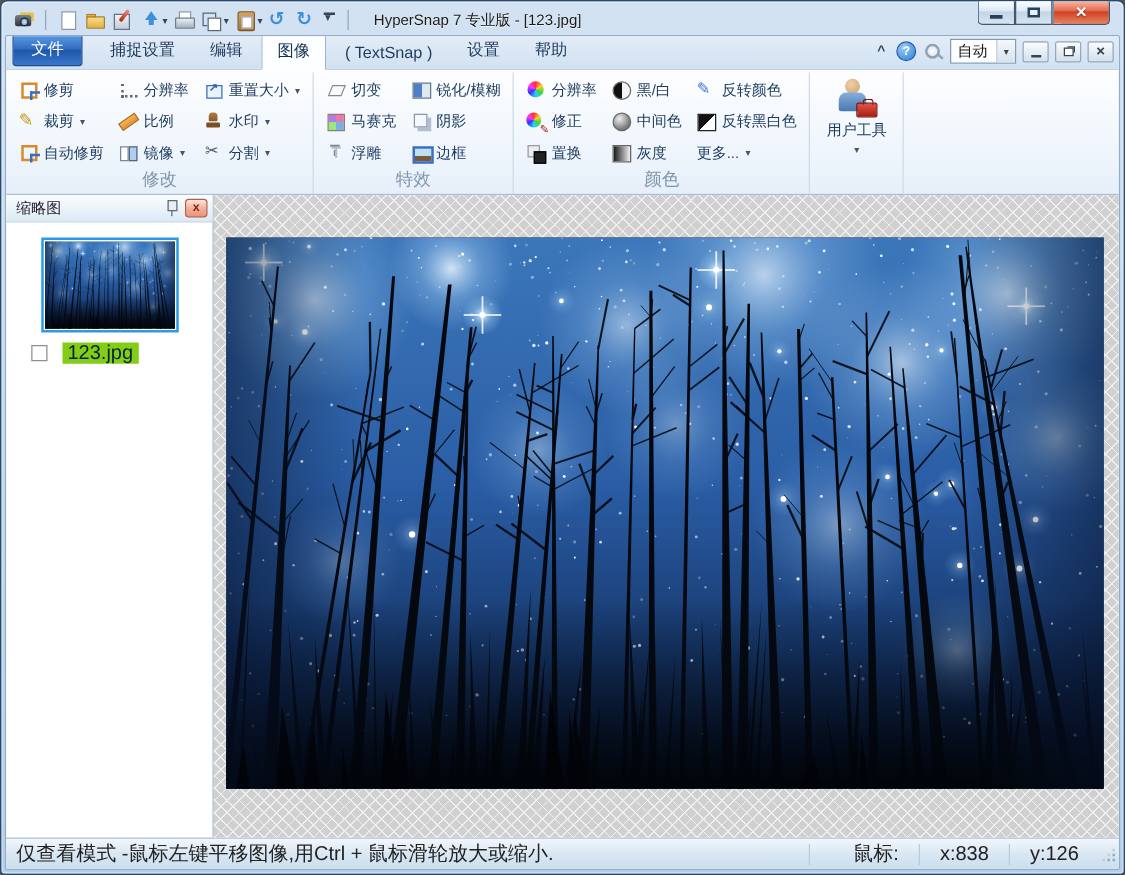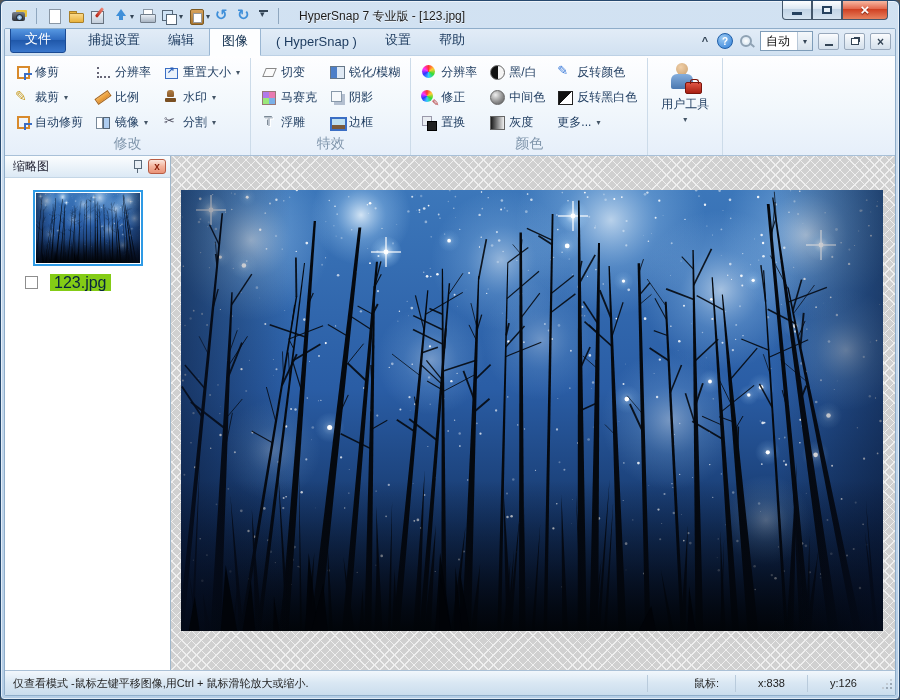--- a/index.html
+++ b/index.html
@@ -130,21 +130,21 @@
   .thumbwrap svg{display:block;width:100%;height:100%;}
   .filerow{display:flex;align-items:center;gap:12px;padding-left:20px;}
   .cb{width:13px;height:13px;border:1px solid #8e8e8e;background:#fff;flex:none;}
   .fname{background:#84cc16;color:#07243f;font-size:16px;padding:0 4px;line-height:17px;}
   .canvas{flex:1;position:relative;overflow:hidden;background-color:#d0d0d0;
     background-image:repeating-linear-gradient(45deg,#efefef 0,#efefef 1px,transparent 1px,transparent 7px),
                      repeating-linear-gradient(-45deg,#efefef 0,#efefef 1px,transparent 1px,transparent 7px);}
   .photo{position:absolute;left:10px;top:34px;width:702px;height:441px;background:#0a1630;}
   .photo svg{display:block;width:100%;height:100%;}
   
-  .statusbar{height:25px;flex:none;background:linear-gradient(#f2f7fc,#dcc? 50%,#cbdded);background:linear-gradient(#f2f7fc,#d9e7f3 50%,#cbdded);border-top:1px solid #aac0d6;display:flex;align-items:center;font-size:11px;color:#222;}
+  .statusbar{height:25px;flex:none;background:linear-gradient(#f2f7fc,#dcc? 50%,#cbdded);background:linear-gradient(#f2f7fc,#d9e7f3 50%,#cbdded);border-top:1px solid #aac0d6;display:flex;align-items:center;font-size:16px;color:#222;}
   .st-msg{flex:1;padding-left:8px;white-space:nowrap;overflow:hidden;}
   .st-cell{width:72px;flex:none;text-align:center;border-left:1px solid #b9cbdc;height:17px;line-height:17px;}
   .st-mouse{width:88px;flex:none;text-align:right;padding-right:16px;height:17px;line-height:17px;border-left:1px solid #b9cbdc;}
   .grip{width:16px;height:18px;flex:none;position:relative;}
   .grip::before{content:"";position:absolute;right:3px;bottom:3px;width:2px;height:2px;background:#9aa8b6;
     box-shadow:0 -4px #9aa8b6,-4px 0 #9aa8b6,0 -8px #c3ccd5,-8px 0 #c3ccd5,-4px -4px #c3ccd5;}
 </style>
 </head>
 <body>
 
@@ -189,21 +189,21 @@
     </div>
   </div>
 
   <div class="appbody">
 
     <div class="tabsrow">
       <div class="tab file">文件</div>
       <div class="tab">捕捉设置</div>
       <div class="tab">编辑</div>
       <div class="tab active">图像</div>
-      <div class="tab">( HyperSnap )</div>
+      <div class="tab">( TextSnap )</div>
       <div class="tab">设置</div>
       <div class="tab">帮助</div>
       <div class="tabs-right">
         <span class="t-collapse">^</span>
         <span class="t-help">?</span>
         <span class="t-zoom"></span>
         <div class="combo">
           <span class="val">自动</span>
           <span class="arrowbox">▾</span>
         </div>

